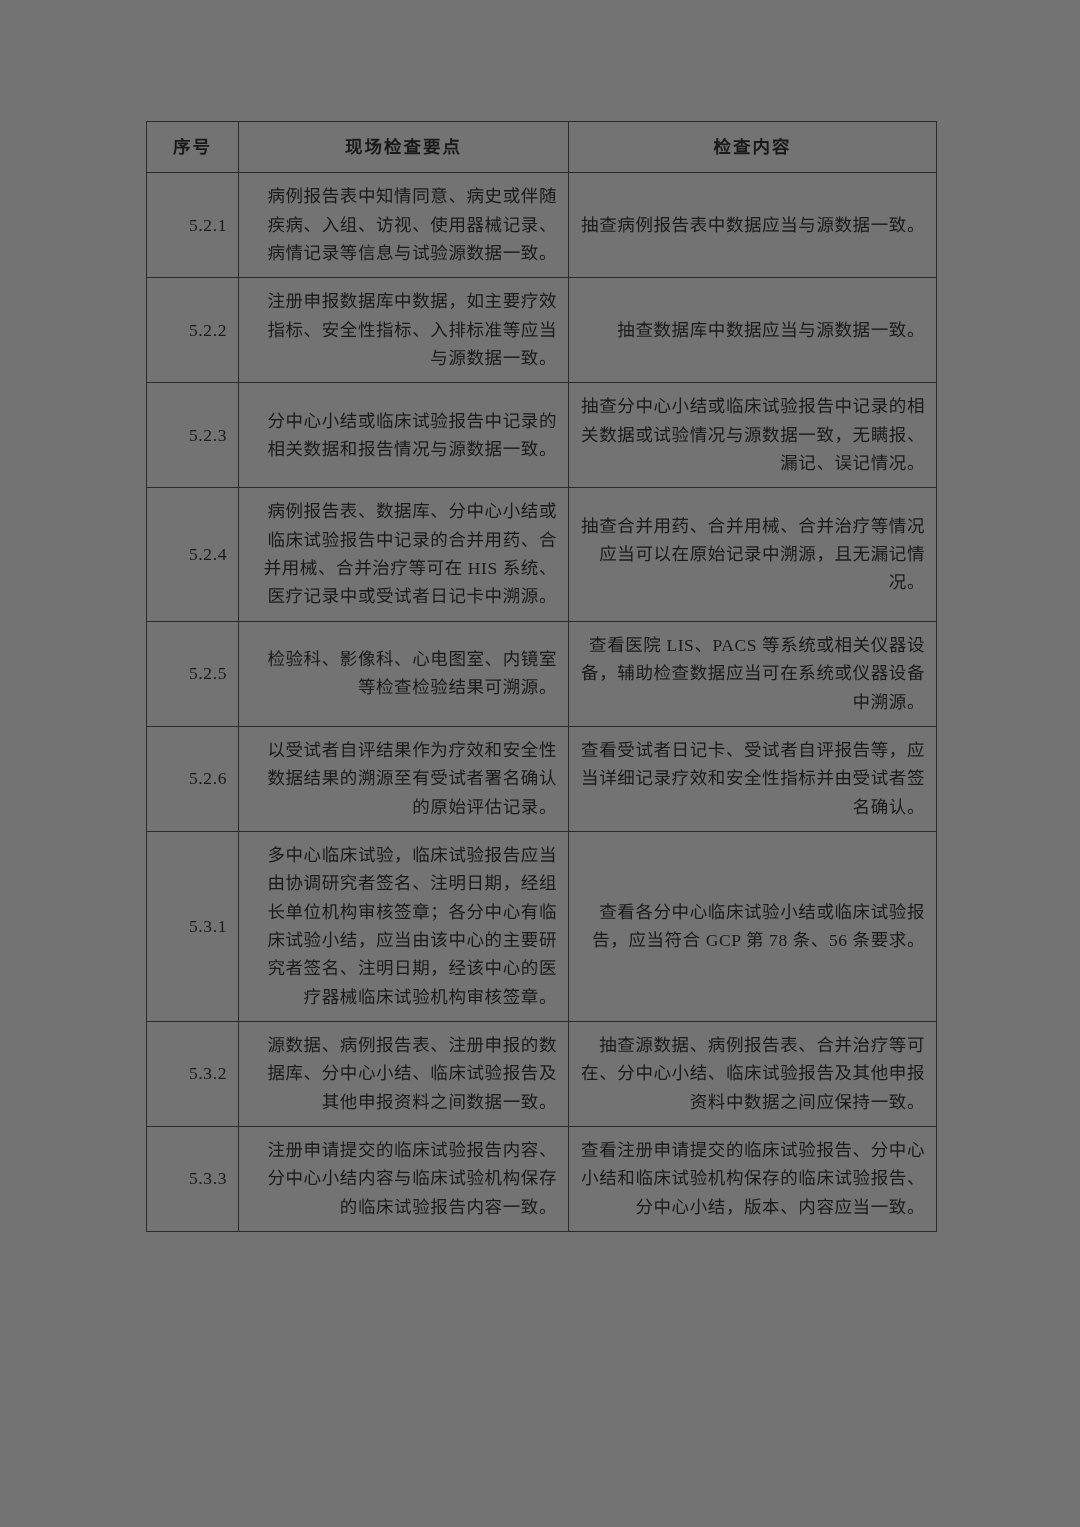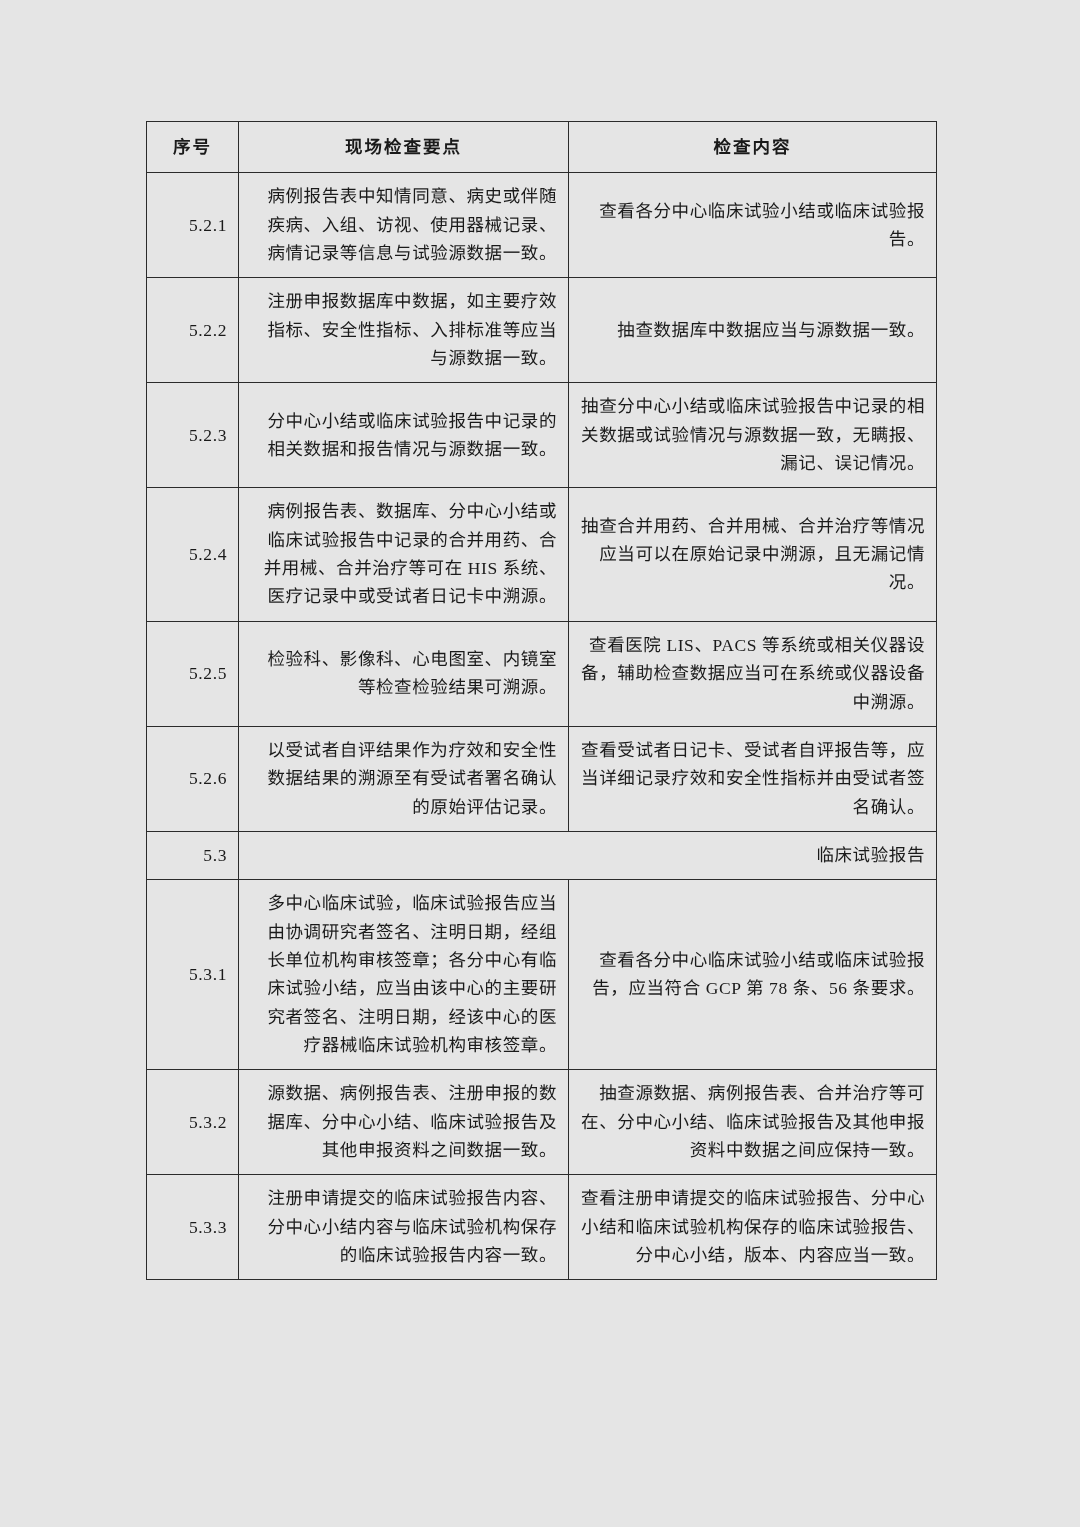--- a/index.html
+++ b/index.html
@@ -14,21 +14,21 @@
     color: #1a1a1a;
     position: relative;
     overflow: hidden;
   }
   .page {
     position: absolute;
     left: 0;
     top: 0;
     width: 1080px;
     height: 1527px;
-    background: #e5e5e5;
+    background: #737373;
   }
   .table-wrap {
     position: absolute;
     left: 146px;
     top: 121px;
     width: 790px;
   }
   table.checklist {
     border-collapse: collapse;
     width: 790px;
@@ -89,21 +89,21 @@
         <tr>
           <th>序号</th>
           <th>现场检查要点</th>
           <th>检查内容</th>
         </tr>
       </thead>
       <tbody>
         <tr>
           <td class="no">5.2.1</td>
           <td class="key">病例报告表中知情同意、病史或伴随疾病、入组、访视、使用器械记录、病情记录等信息与试验源数据一致。</td>
-          <td class="cont">查看各分中心临床试验小结或临床试验报告。</td>
+          <td class="cont">抽查病例报告表中数据应当与源数据一致。</td>
         </tr>
         <tr>
           <td class="no">5.2.2</td>
           <td class="key">注册申报数据库中数据，如主要疗效指标、安全性指标、入排标准等应当与源数据一致。</td>
           <td class="cont">抽查数据库中数据应当与源数据一致。</td>
         </tr>
         <tr>
           <td class="no">5.2.3</td>
           <td class="key">分中心小结或临床试验报告中记录的相关数据和报告情况与源数据一致。</td>
           <td class="cont">抽查分中心小结或临床试验报告中记录的相关数据或试验情况与源数据一致，无瞒报、漏记、误记情况。</td>
@@ -117,24 +117,20 @@
           <td class="no">5.2.5</td>
           <td class="key">检验科、影像科、心电图室、内镜室等检查检验结果可溯源。</td>
           <td class="cont">查看医院 LIS、PACS 等系统或相关仪器设备，辅助检查数据应当可在系统或仪器设备中溯源。</td>
         </tr>
         <tr>
           <td class="no">5.2.6</td>
           <td class="key">以受试者自评结果作为疗效和安全性数据结果的溯源至有受试者署名确认的原始评估记录。</td>
           <td class="cont">查看受试者日记卡、受试者自评报告等，应当详细记录疗效和安全性指标并由受试者签名确认。</td>
         </tr>
         <tr>
-          <td class="no sec-no">5.3</td>
-          <td class="key section-label" colspan="2">临床试验报告</td>
-        </tr>
-        <tr>
           <td class="no">5.3.1</td>
           <td class="key">多中心临床试验，临床试验报告应当由协调研究者签名、注明日期，经组长单位机构审核签章；各分中心有临床试验小结，应当由该中心的主要研究者签名、注明日期，经该中心的医疗器械临床试验机构审核签章。</td>
           <td class="cont">查看各分中心临床试验小结或临床试验报告，应当符合 GCP 第 78 条、56 条要求。</td>
         </tr>
         <tr>
           <td class="no">5.3.2</td>
           <td class="key">源数据、病例报告表、注册申报的数据库、分中心小结、临床试验报告及其他申报资料之间数据一致。</td>
           <td class="cont">抽查源数据、病例报告表、合并治疗等可在、分中心小结、临床试验报告及其他申报资料中数据之间应保持一致。</td>
         </tr>
         <tr>

